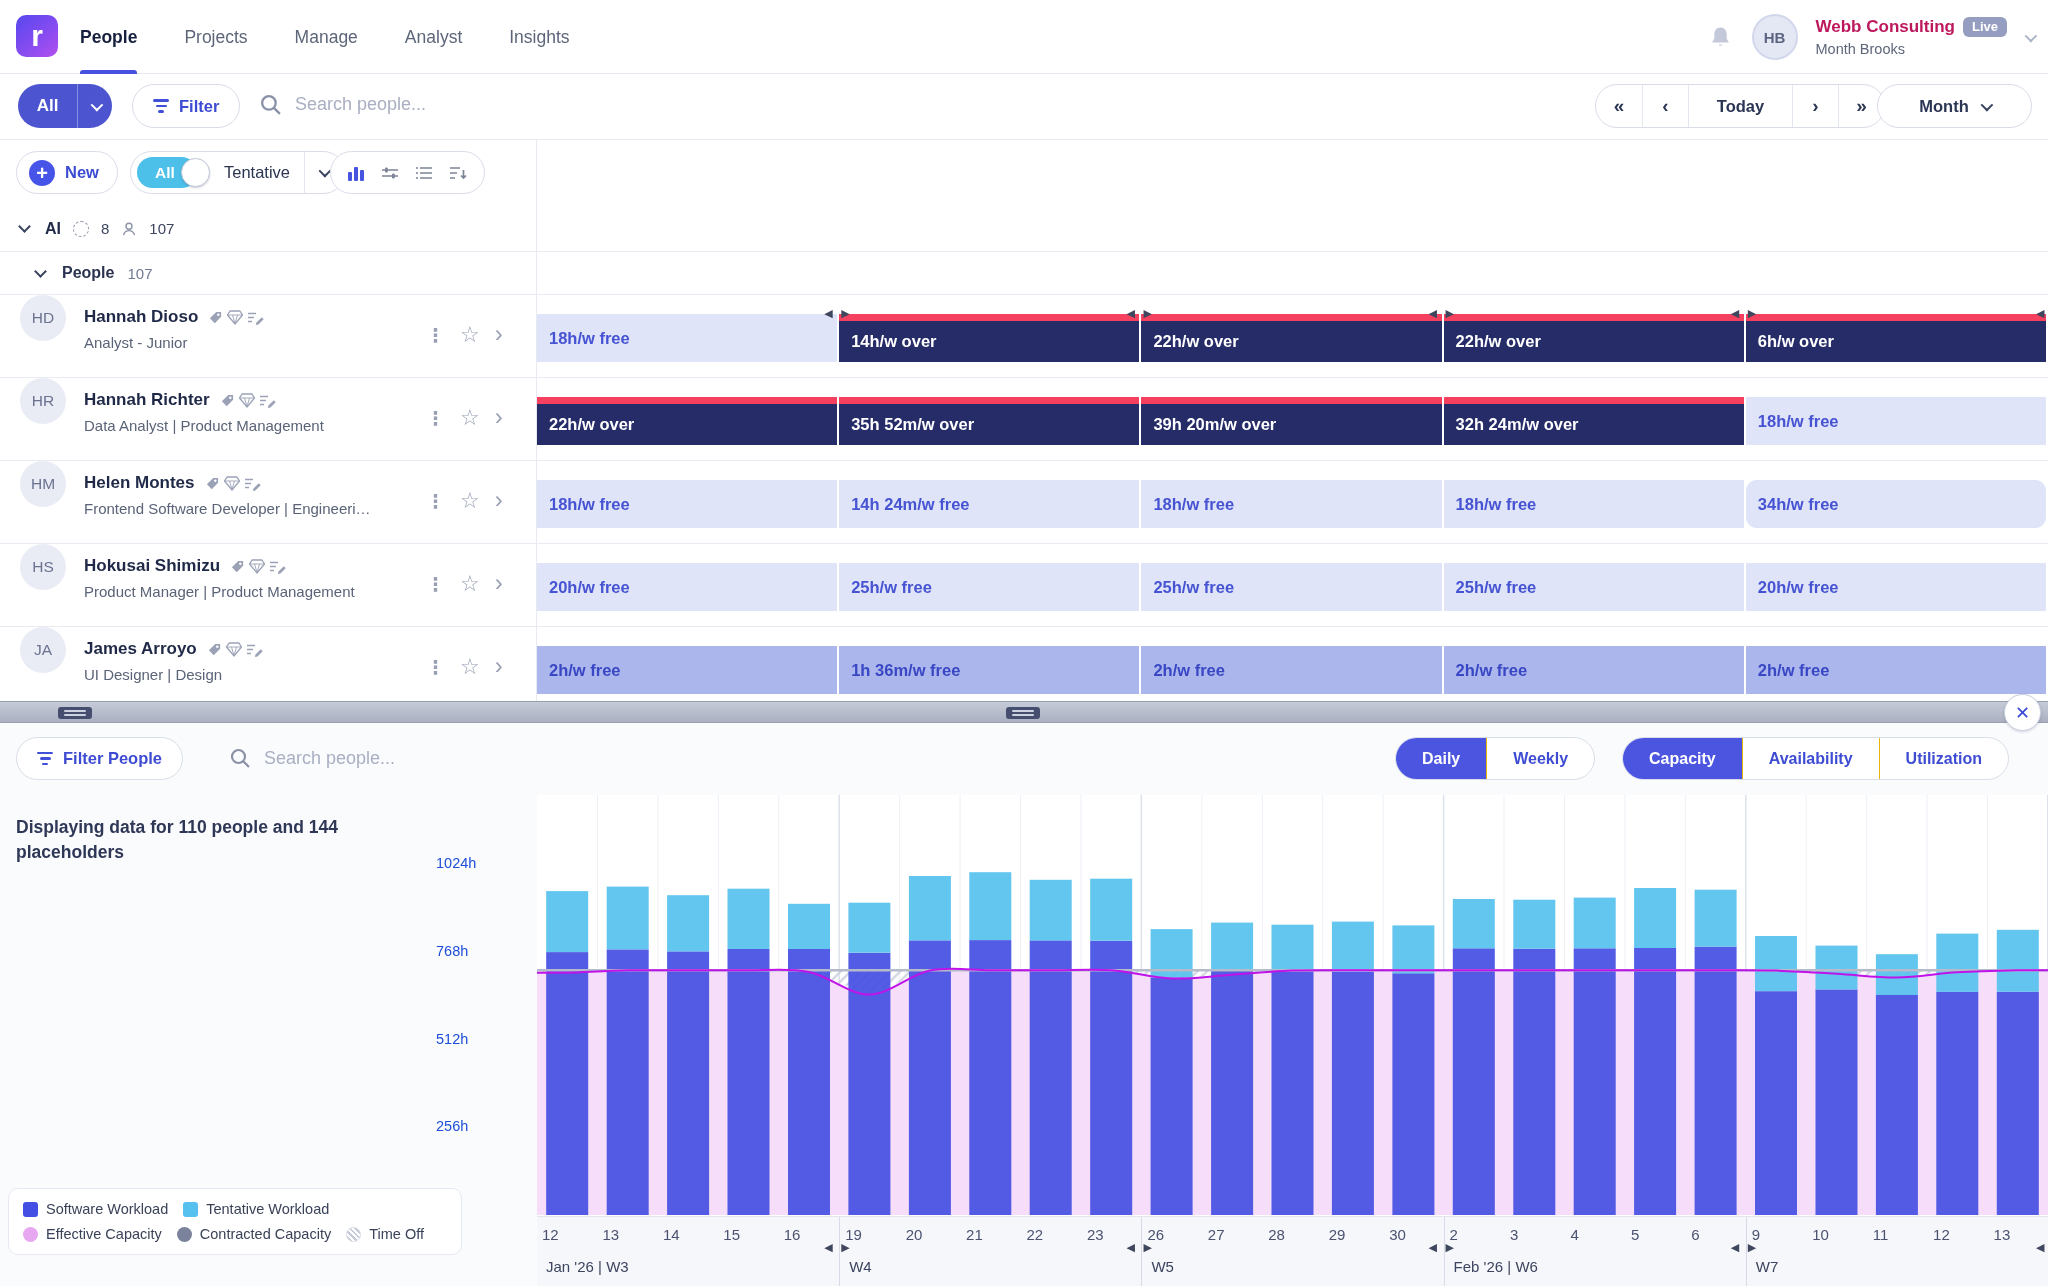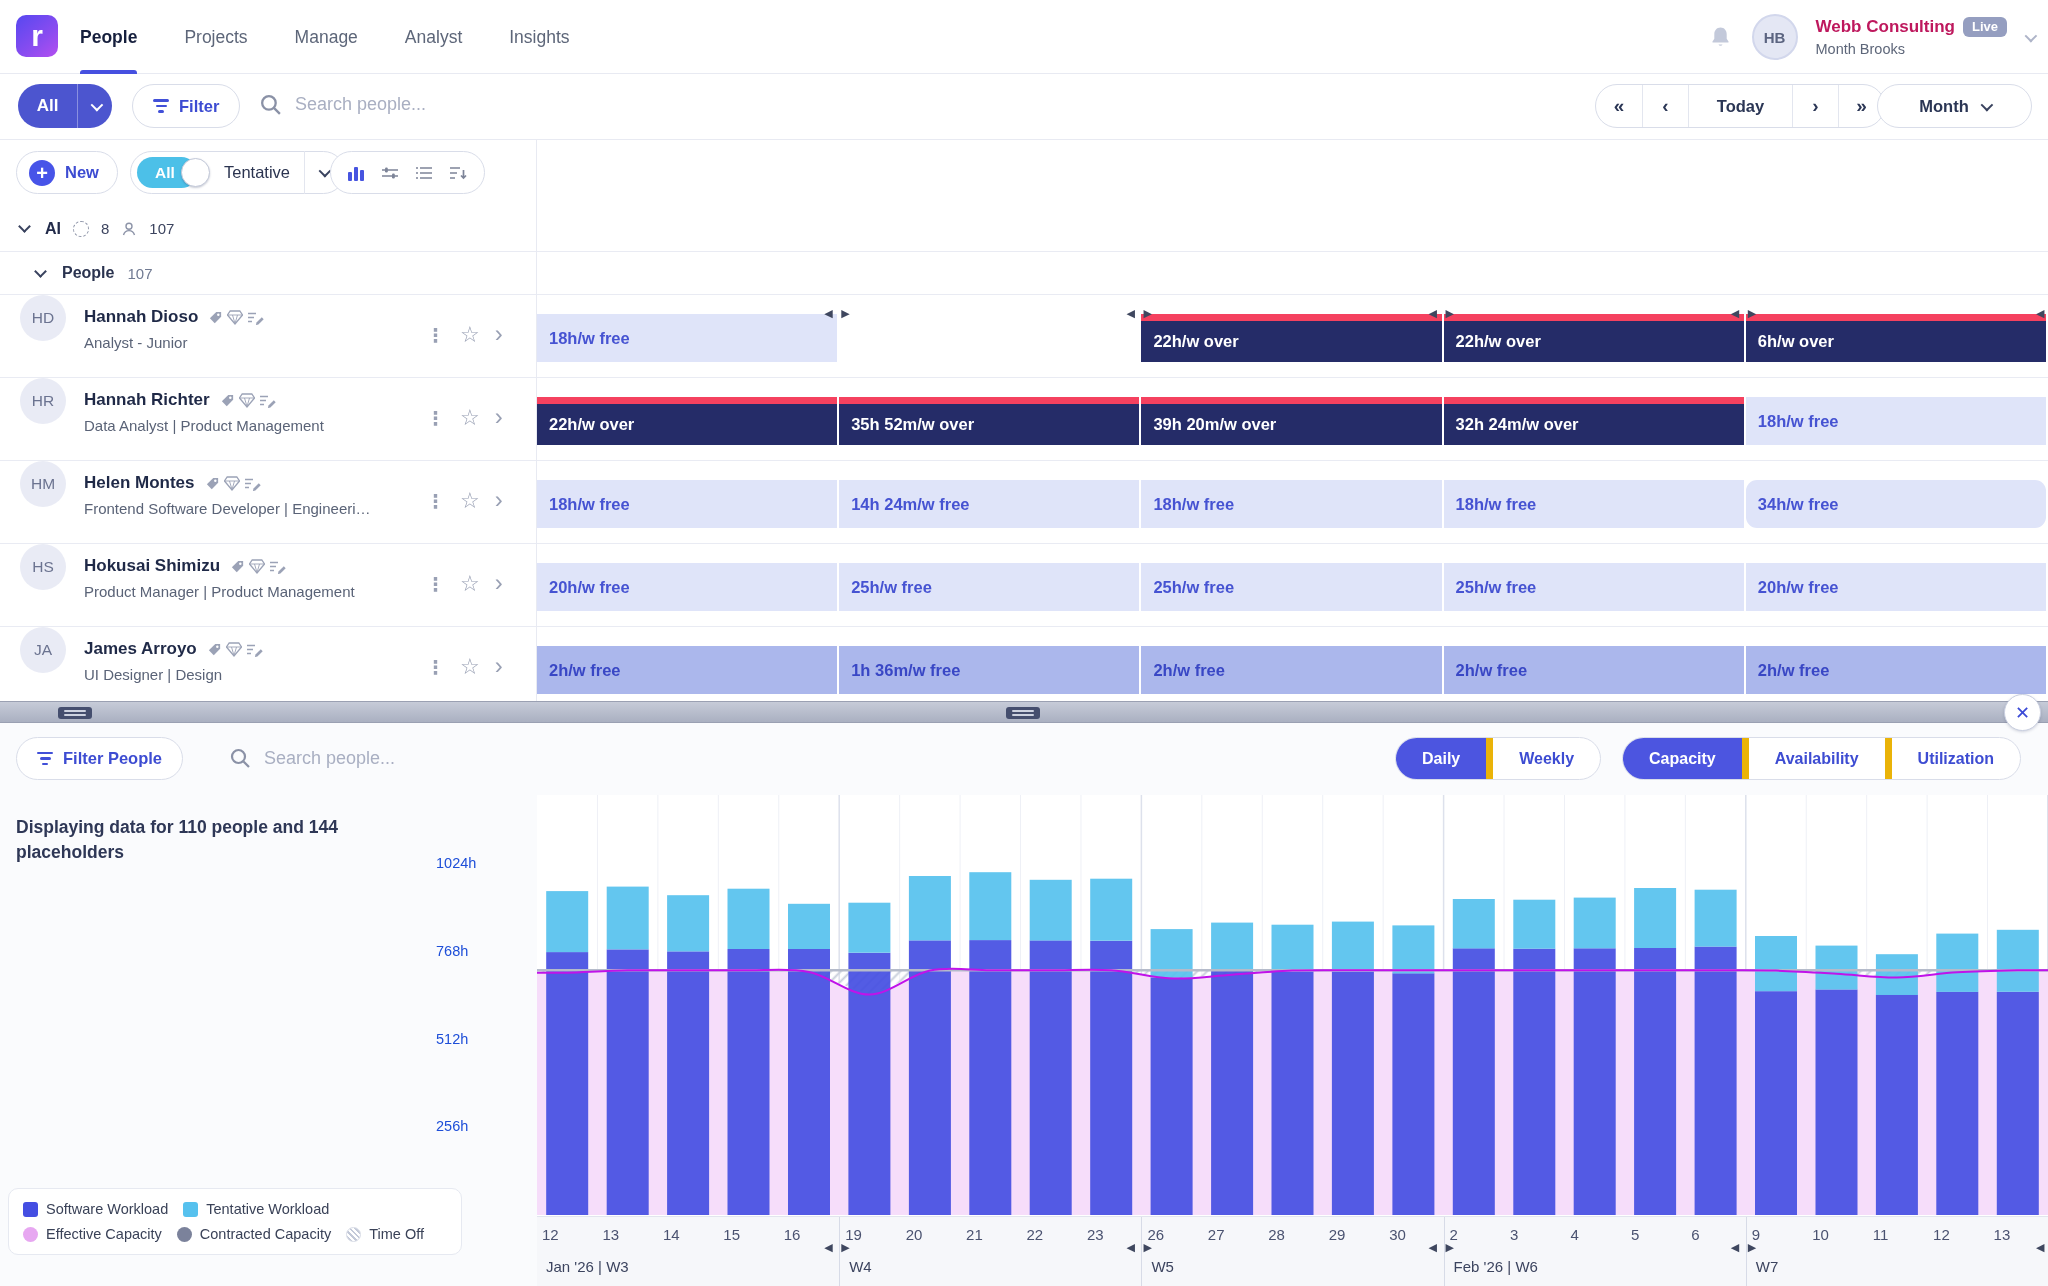--- a/index.html
+++ b/index.html
@@ -91,21 +91,21 @@
   
   .splitter { position:absolute; left:0; top:701px; width:2048px; height:22px; background:linear-gradient(#c6cbd8,#aab0c1); border-top:1px solid #9aa0b2; border-bottom:1px solid #9aa0b2; }
   .grip { position:absolute; top:5px; width:34px; height:12px; border-radius:3px; background:#454e6e; display:flex; flex-direction:column; justify-content:center; gap:2px; }
   .grip i { height:2px; background:#cdd2e0; margin:0 6px; border-radius:1px; }
   .close-btn { position:absolute; left:2004px; top:694px; width:37px; height:37px; border-radius:50%; background:#fff; border:1.5px solid #c9cfe0; color:#3b4ad6; font-size:18px; font-weight:700; display:flex; align-items:center; justify-content:center; z-index:6; box-shadow:0 1px 3px rgba(40,50,90,.2); }
 
   
   .bottom { position:absolute; left:0; top:723px; width:2048px; height:563px; background:#fafbfd; }
   .fp-pill { position:absolute; left:16px; top:737px; height:43px; padding:0 20px; gap:10px; }
   .seg { position:absolute; display:flex; height:43px; border:1.5px solid #d9dde9; border-radius:22px; background:#fff; overflow:hidden; }
-  .seg > div { display:flex; align-items:center; justify-content:center; font-weight:700; font-size:16px; color:#3d4cd2; border-left:7px solid #eab308; cursor:pointer; padding:0 26px; }
+  .seg > div { display:flex; align-items:center; justify-content:center; font-weight:700; font-size:16px; color:#3d4cd2; border-left:1px solid #eab308; cursor:pointer; padding:0 26px; }
   .seg > div:first-child { border-left:none; }
   .seg > div.active { background:#4c55e0; color:#fff; }
 
   .chart-title { position:absolute; left:16px; top:815px; width:370px; font-size:17.5px; font-weight:700; color:#2e3756; line-height:25px; }
   .ylab { position:absolute; width:88px; left:436px; text-align:left; font-size:14.5px; color:#1d4ed8; }
   #plot { position:absolute; left:537px; top:795px; }
   .axis { position:absolute; left:537px; top:1216px; width:1511px; height:70px; background:#f6f7fa; border-top:1px solid #e2e5ee; overflow:hidden; }
   .ax-week { position:absolute; top:0; bottom:0; border-left:1px solid #d7dbe7; }
   .ax-week:first-child { border-left:none; }
   .ax-day { position:absolute; top:9px; font-size:15px; color:#4a5270; }
@@ -330,20 +330,23 @@
               </span>
             </span></div>
           <div class="prole">Analyst - Junior</div>
           <div class="pacts">
             <span class="kebab">⋮</span>
             <span class="star">☆</span>
             <span class="more">›</span>
           </div>
           <div class="cell free" style="left: 537px; width: 300.2px;">
             <span class="ctext">18h/w free</span>
+          </div>
+          <div class="cell over" style="left: 839.2px; width: 300.2px;">
+            <span class="ctext">14h/w over</span>
           </div>
           <div class="cell over" style="left: 1141.4px; width: 300.2px;">
             <span class="ctext">22h/w over</span>
           </div>
           <div class="cell over" style="left: 1443.6px; width: 300.2px;">
             <span class="ctext">22h/w over</span>
           </div>
           <div class="cell over" style="left: 1745.8px; width: 300.2px;">
             <span class="ctext">6h/w over</span>
           </div>

